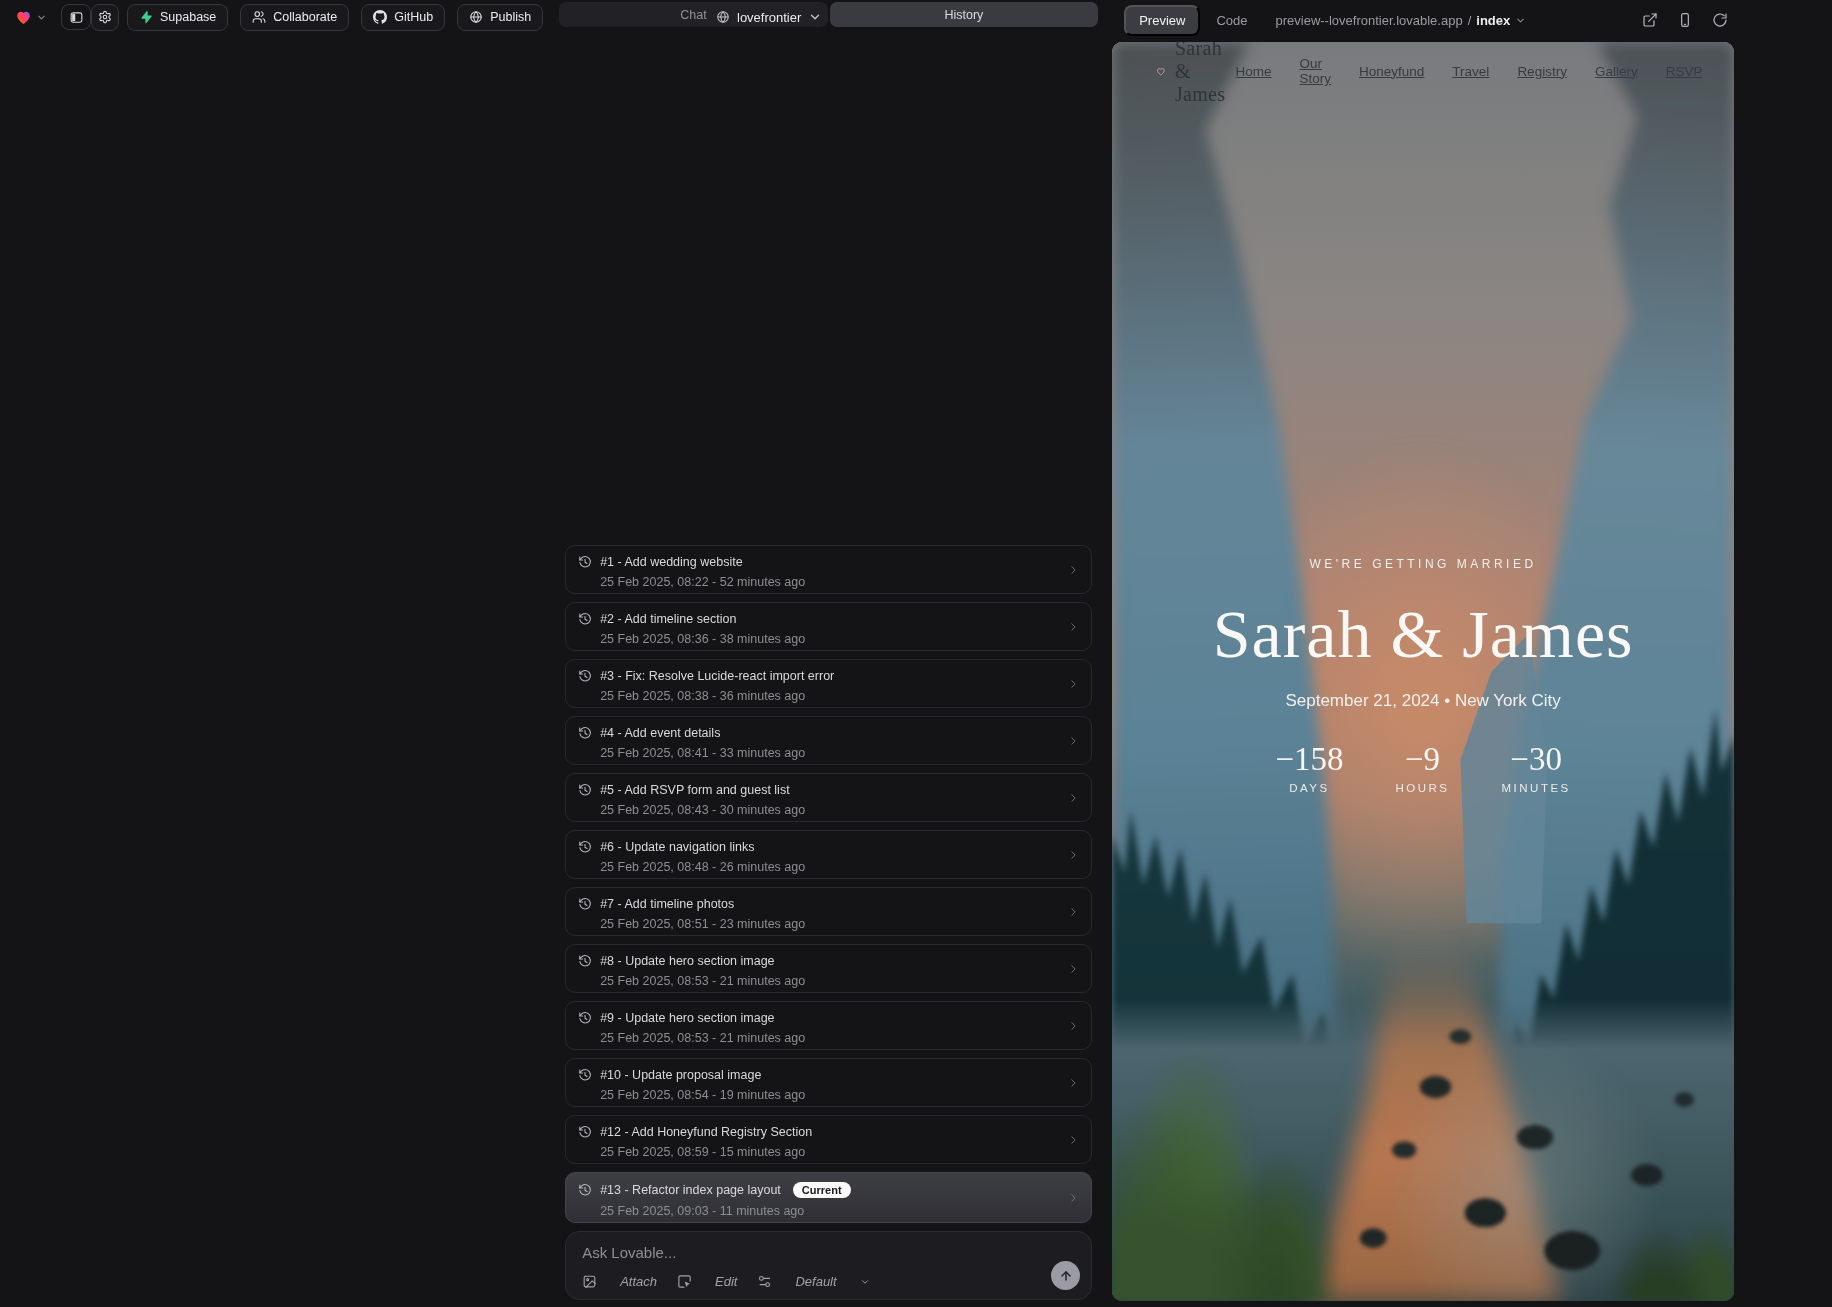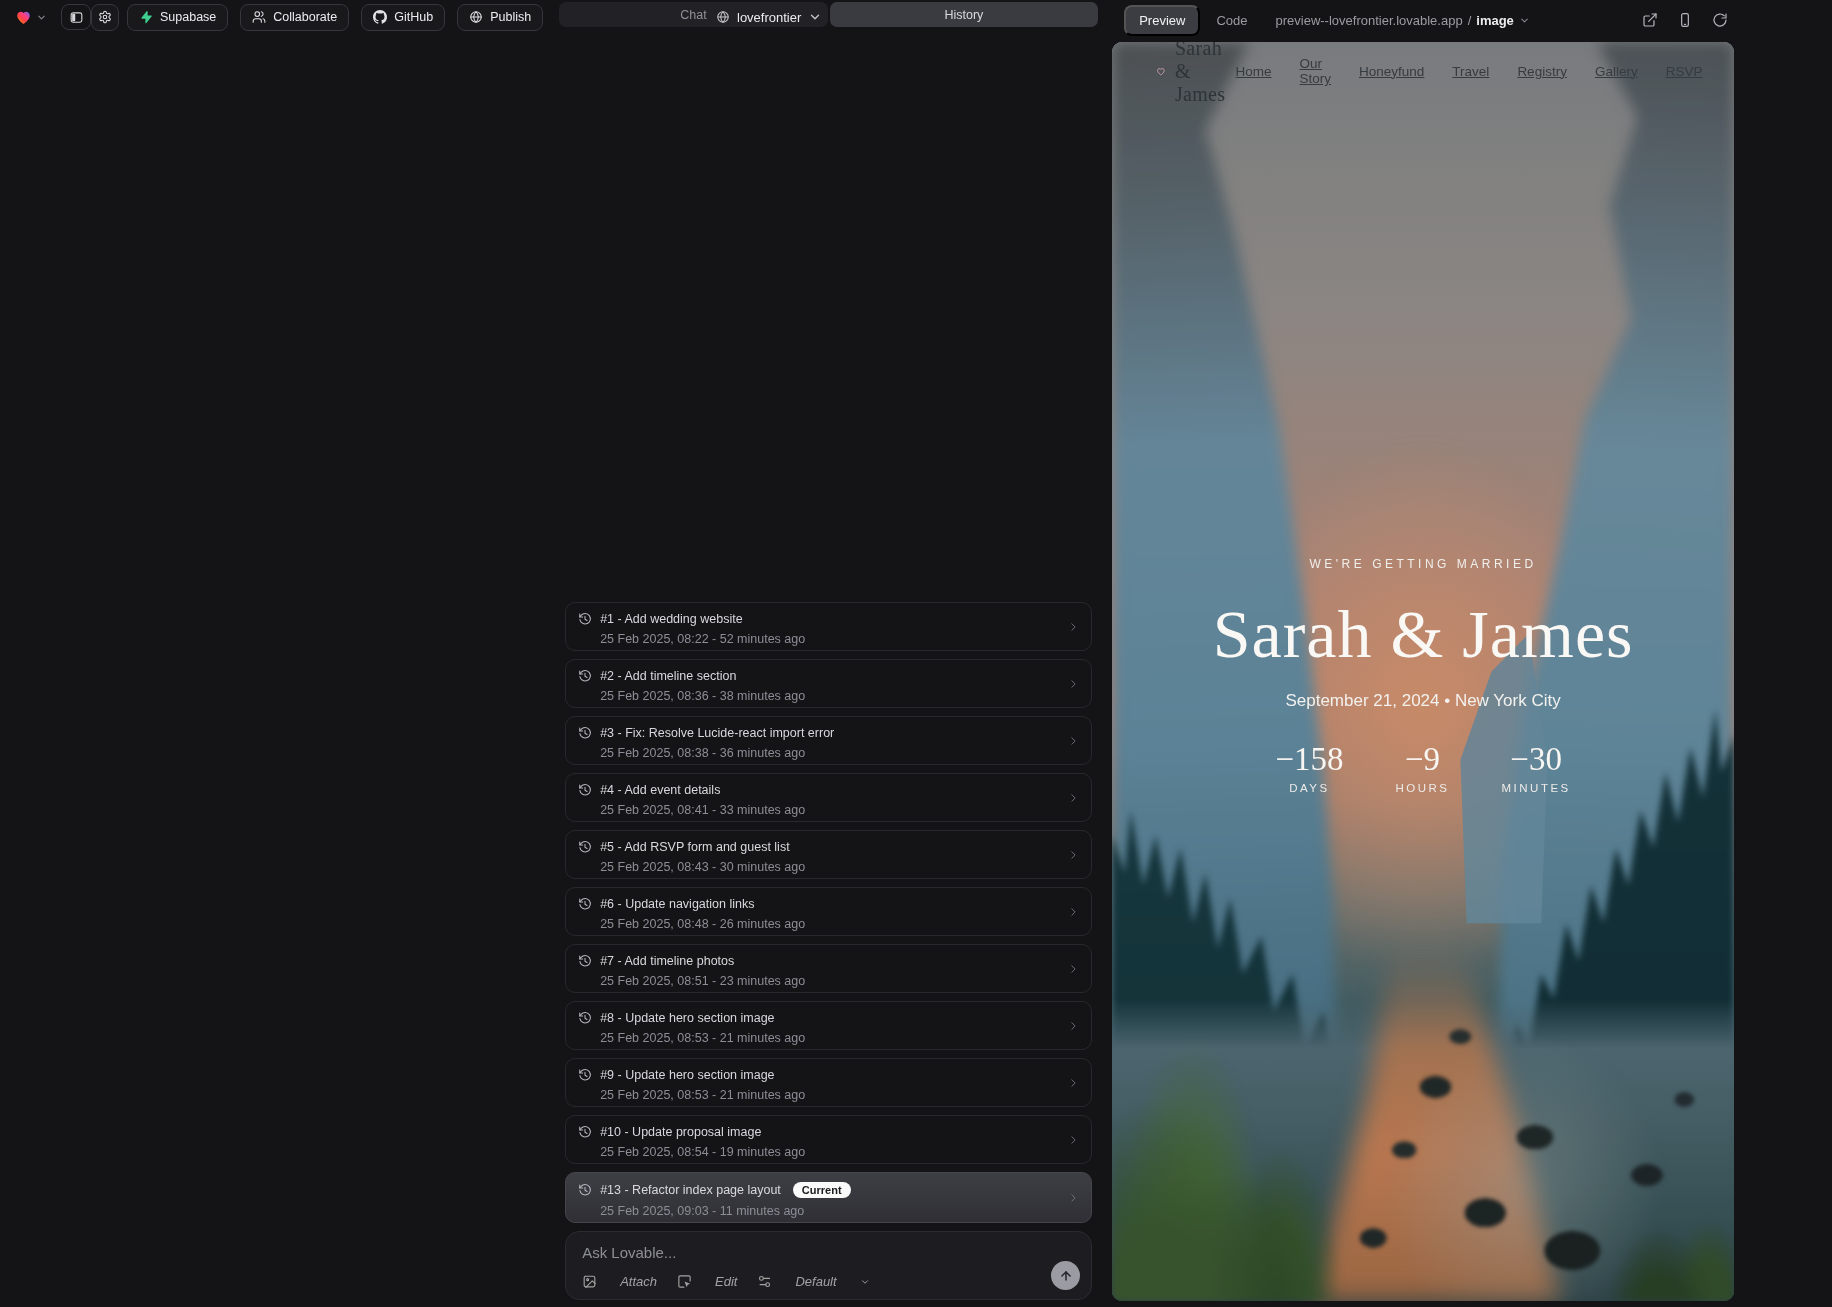--- a/index.html
+++ b/index.html
@@ -427,20 +427,38 @@
               </span>
               <span class="htitle">#10 - Update proposal image</span>
             </div>
             <div class="htime">25 Feb 2025, 08:54 - 19 minutes ago</div>
             <span class="ic hchev">
               <svg viewBox="0 0 24 24" fill="none" stroke="currentColor" stroke-width="1.8" stroke-linecap="round" stroke-linejoin="round">
                 <path d="M9 6l6 6-6 6"></path>
               </svg>
             </span>
           </div>
+          <div class="hcard">
+            <div class="hrow1">
+              <span class="ic hicon">
+                <svg viewBox="0 0 24 24" fill="none" stroke="currentColor" stroke-width="1.8" stroke-linecap="round" stroke-linejoin="round">
+                  <path d="M3 3.5v5h5"></path>
+                  <path d="M3.3 13a9 9 0 1 0 2-7.3L3 8.5"></path>
+                  <path d="M12 7.5v5l3.5 2"></path>
+                </svg>
+              </span>
+              <span class="htitle">#12 - Add Honeyfund Registry Section</span>
+            </div>
+            <div class="htime">25 Feb 2025, 08:59 - 15 minutes ago</div>
+            <span class="ic hchev">
+              <svg viewBox="0 0 24 24" fill="none" stroke="currentColor" stroke-width="1.8" stroke-linecap="round" stroke-linejoin="round">
+                <path d="M9 6l6 6-6 6"></path>
+              </svg>
+            </span>
+          </div>
           <div class="hcard current">
             <div class="hrow1">
               <span class="ic hicon">
                 <svg viewBox="0 0 24 24" fill="none" stroke="currentColor" stroke-width="1.8" stroke-linecap="round" stroke-linejoin="round">
                   <path d="M3 3.5v5h5"></path>
                   <path d="M3.3 13a9 9 0 1 0 2-7.3L3 8.5"></path>
                   <path d="M12 7.5v5l3.5 2"></path>
                 </svg>
               </span>
               <span class="htitle">#13 - Refactor index page layout</span>
@@ -505,21 +523,21 @@
       </div>
     </div>
 
     <div class="rightpane">
       <div class="ptoolbar">
         <button class="ptab-active">Preview</button>
         <button class="ptab">Code</button>
         <div class="purl">
           <span>preview--lovefrontier.lovable.app</span>
           <span>/</span>
-          <span class="page">image</span>
+          <span class="page">index</span>
           <span class="ic chev-sm">
             <svg viewBox="0 0 24 24" fill="none" stroke="currentColor" stroke-width="2.4" stroke-linecap="round" stroke-linejoin="round">
                 <path d="M6 9l6 6 6-6"></path>
               </svg>
           </span>
         </div>
         <div class="ptools" id="preview-tools">
             <button class="ptool"><span class="ic" style="width: 16px; height: 16px;">
                 <svg viewBox="0 0 24 24" fill="none" stroke="currentColor" stroke-width="1.8" stroke-linecap="round" stroke-linejoin="round">
                   <path d="M15 3h6v6"></path>

